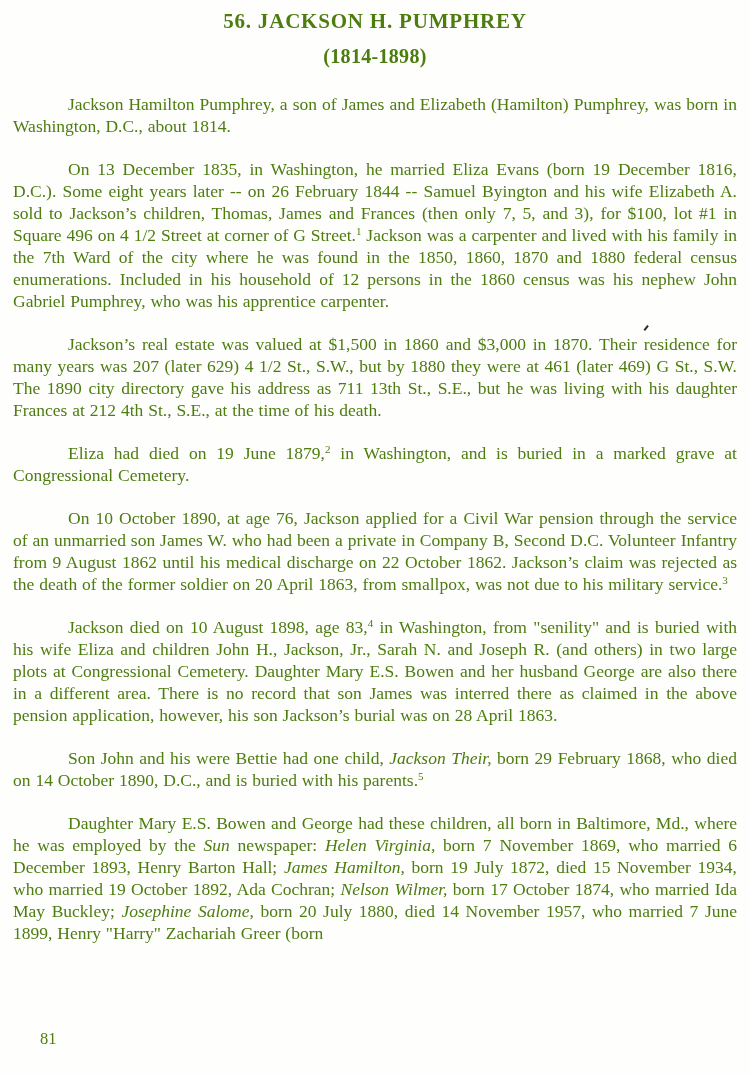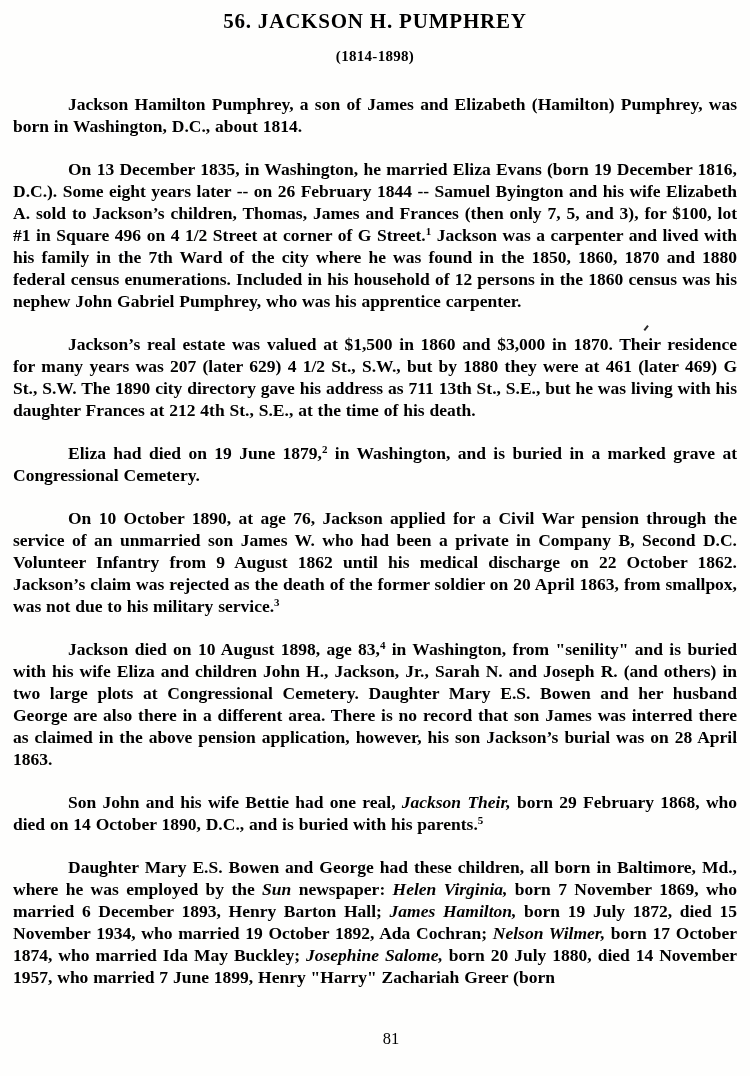--- a/index.html
+++ b/index.html
@@ -3,46 +3,46 @@
 <meta charset="utf-8">
 <style>
   * { margin: 0; padding: 0; box-sizing: border-box; }
   html, body { background: #ffffff; }
   .page {
     position: relative;
     width: 750px;
     height: 1076px;
     margin: 0 auto;
     background: #fefefd;
-    color: #000000;
+    color: #4d7c0f;
     font-family: "Liberation Serif", serif;
     overflow: hidden;
   }
   .content {
     position: absolute;
     left: 13px;
     right: 13px;
     top: 8px;
   }
   .title {
     text-align: center;
     font-size: 21px;
     line-height: 26px;
     font-weight: bold;
     letter-spacing: 0.8px;
   }
   .years {
     text-align: center;
-    font-size: 15px;
+    font-size: 20px;
     line-height: 22px;
     font-weight: bold;
     margin-top: 11px;
     letter-spacing: 0.3px;
   }
-  .body-text { margin-top: 26px; font-weight: bold; }
+  .body-text { margin-top: 26px; }
   .body-text p {
     font-size: 17.5px;
     line-height: 22px;
     text-align: justify;
     text-indent: 55px;
     margin-bottom: 21px;
     word-spacing: 0.5px;
   }
   .body-text p:last-child { margin-bottom: 2px; }
   .i { font-style: italic; }
@@ -51,21 +51,21 @@
     line-height: 0;
     vertical-align: baseline;
     position: relative;
     top: -6px;
   }
   .pagenum {
     position: absolute;
     left: 0;
     right: 8px;
     top: 1029px;
-    text-align: center;
+    text-align: left;
     font-size: 16.5px;
     margin-left: 40px;
   }
   .stray-mark {
     position: absolute;
     left: 643px;
     top: 327px;
     width: 6px;
     height: 1.6px;
     background: #2a2a2a;
@@ -79,19 +79,19 @@
   <div class="content">
     <h1 class="title">56. JACKSON H. PUMPHREY</h1>
     <h2 class="years">(1814-1898)</h2>
     <div class="body-text" id="body-text">
         <p><span>Jackson Hamilton Pumphrey, a son of James and Elizabeth (Hamilton) Pumphrey, was born in Washington, D.C., about 1814.</span></p>
         <p><span>On 13 December 1835, in Washington, he married Eliza Evans (born 19 December 1816, D.C.).  Some eight years later -- on 26 February 1844 -- Samuel Byington and his wife Elizabeth A. sold to Jackson’s children, Thomas, James and Frances (then only 7, 5, and 3), for $100, lot #1 in Square 496 on 4 1/2 Street at corner of G Street.</span><sup>1</sup><span> Jackson was a carpenter and lived with his family in the 7th Ward of the city where he was found in the 1850, 1860, 1870 and 1880 federal census enumerations.  Included in his household of 12 persons in the 1860 census was his nephew John Gabriel Pumphrey, who was his apprentice carpenter.</span></p>
         <p><span>Jackson’s real estate was valued at $1,500 in 1860 and $3,000 in 1870.  Their residence for many years was 207 (later 629) 4 1/2 St., S.W., but by 1880 they were at 461 (later 469) G St., S.W.  The 1890 city directory gave his address as 711 13th St., S.E., but he was living with his daughter Frances at 212 4th St., S.E., at the time of his death.</span></p>
         <p><span>Eliza had died on 19 June 1879,</span><sup>2</sup><span> in Washington, and is buried in a marked grave at Congressional Cemetery.</span></p>
         <p><span>On 10 October 1890, at age 76, Jackson applied for a Civil War pension through the service of an unmarried son James W. who had been a private in Company B, Second D.C. Volunteer Infantry from 9 August 1862 until his medical discharge on 22 October 1862.  Jackson’s claim was rejected as the death of the former soldier on 20 April 1863, from smallpox, was not due to his military service.</span><sup>3</sup></p>
         <p><span>Jackson died on 10 August 1898, age 83,</span><sup>4</sup><span> in Washington, from "senility" and is buried with his wife Eliza and children John H., Jackson, Jr., Sarah N. and Joseph R. (and others) in two large plots at Congressional Cemetery.  Daughter Mary E.S. Bowen and her husband George are also there in a different area.  There is no record that son James was interred there as claimed in the above pension application, however, his son Jackson’s burial was on 28 April 1863.</span></p>
-        <p><span>Son John and his wife Bettie had one real, </span><span class="i">Jackson Their,</span><span> born 29 February 1868, who died on 14 October 1890, D.C., and is buried with his parents.</span><sup>5</sup></p>
+        <p><span>Son John and his were Bettie had one child, </span><span class="i">Jackson Their,</span><span> born 29 February 1868, who died on 14 October 1890, D.C., and is buried with his parents.</span><sup>5</sup></p>
         <p><span>Daughter Mary E.S. Bowen and George had these children, all born in Baltimore, Md., where he was employed by the </span><span class="i">Sun</span><span> newspaper: </span><span class="i">Helen Virginia,</span><span> born 7 November 1869, who married 6 December 1893, Henry Barton Hall; </span><span class="i">James Hamilton,</span><span> born 19 July 1872, died 15 November 1934, who married 19 October 1892, Ada Cochran; </span><span class="i">Nelson Wilmer,</span><span> born 17 October 1874, who married Ida May Buckley; </span><span class="i">Josephine Salome,</span><span> born 20 July 1880, died 14 November 1957, who married 7 June 1899, Henry "Harry" Zachariah Greer (born</span></p>
       </div>
   </div>
   <div class="stray-mark"></div>
   <div class="pagenum">81</div>
 </div>
 
 </body></html>

